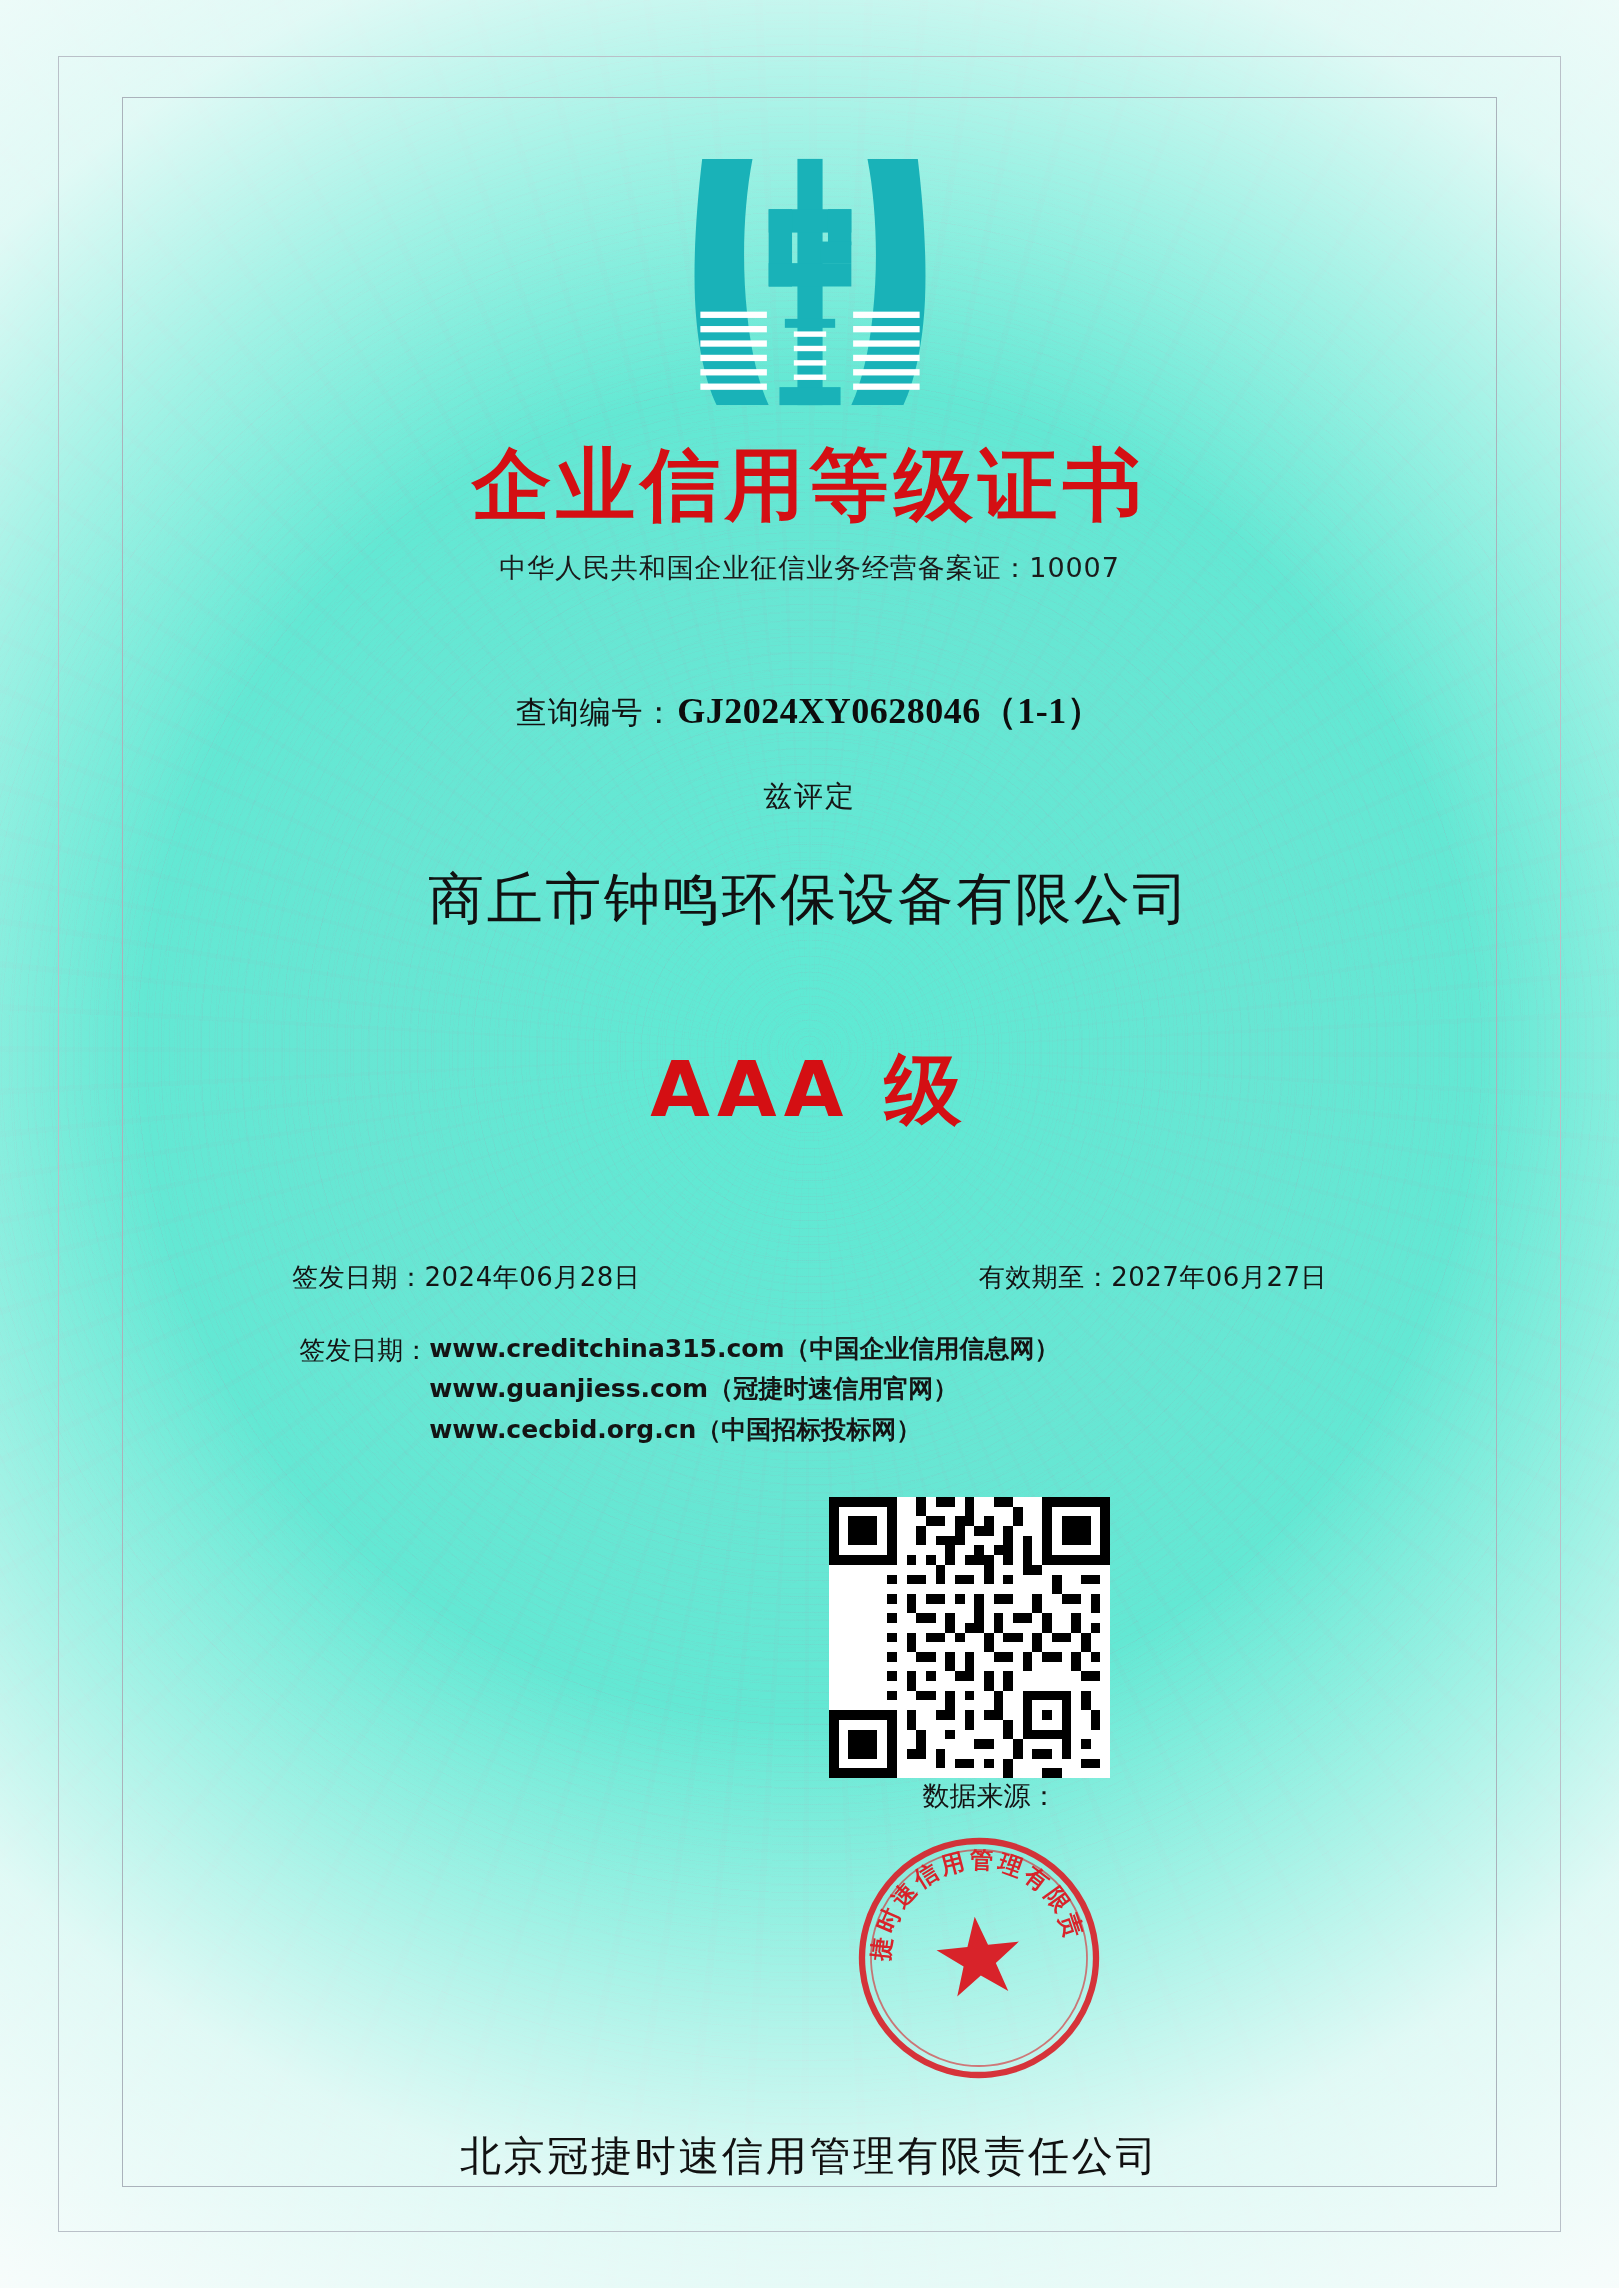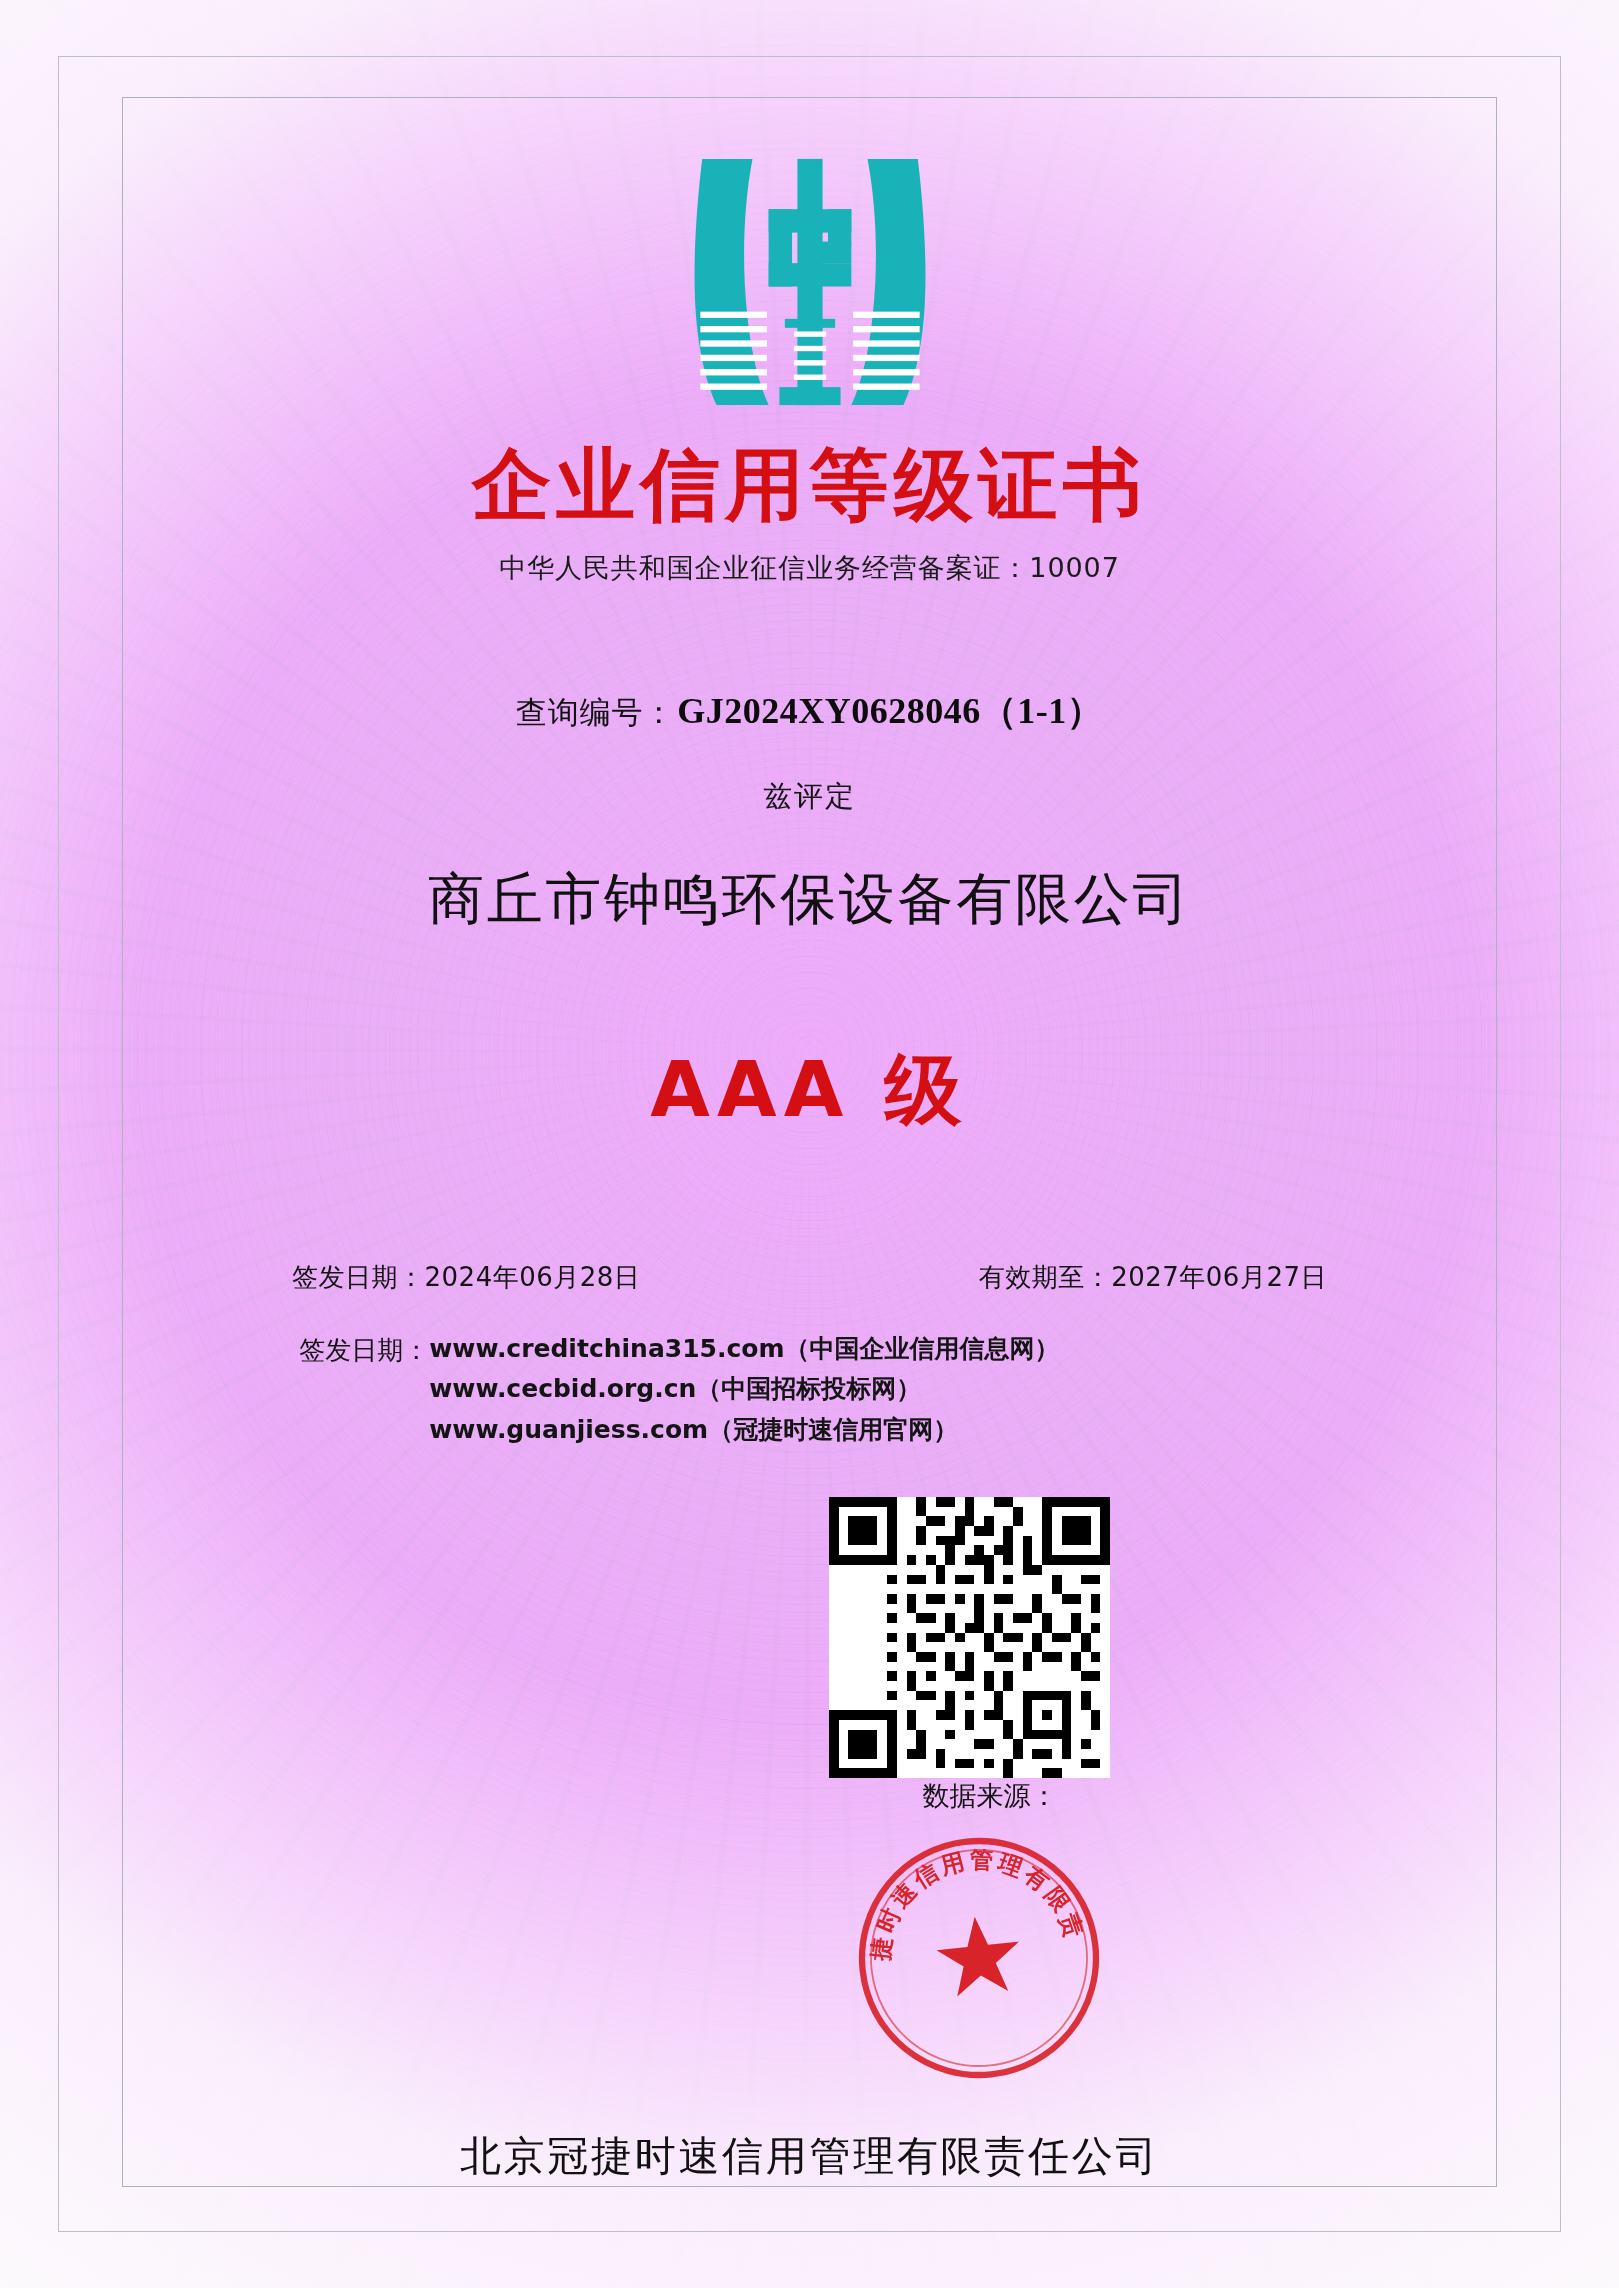--- a/index.html
+++ b/index.html
@@ -11,21 +11,21 @@
     width: 1619px;
     height: 2288px;
     font-family: "Liberation Sans", sans-serif;
     overflow: hidden;
   }
 
   .certificate {
     position: relative;
     width: 1619px;
     height: 2288px;
-    background: #f0abfc;
+    background: #5eead4;
     box-sizing: border-box;
     overflow: hidden;
   }
 
   
   .guilloche {
     position: absolute;
     inset: 0;
     background:
       radial-gradient(circle at 50% 46%, rgba(180,190,200,0.00) 0%, rgba(190,198,208,0.10) 30%, rgba(200,206,214,0.00) 62%),
@@ -311,22 +311,22 @@
 
     <div class="dates-row">
       <span>签发日期：2024年06月28日</span>
       <span>有效期至：2027年06月27日</span>
     </div>
 
     <div class="addr-block">
       <span class="addr-label">签发日期：</span>
       <span class="addr-list">
         <span class="addr-line">www.creditchina315.com（中国企业信用信息网）</span>
+        <span class="addr-line">www.guanjiess.com（冠捷时速信用官网）</span>
         <span class="addr-line">www.cecbid.org.cn（中国招标投标网）</span>
-        <span class="addr-line">www.guanjiess.com（冠捷时速信用官网）</span>
       </span>
     </div>
 
     <div class="bottom-area">
 
       <div class="qr">
         <svg viewBox="0 0 29 29" width="281" height="281" shape-rendering="crispEdges" xmlns="http://www.w3.org/2000/svg">
           <rect width="29" height="29" fill="#ffffff"></rect>
           <g fill="#000000">
 

